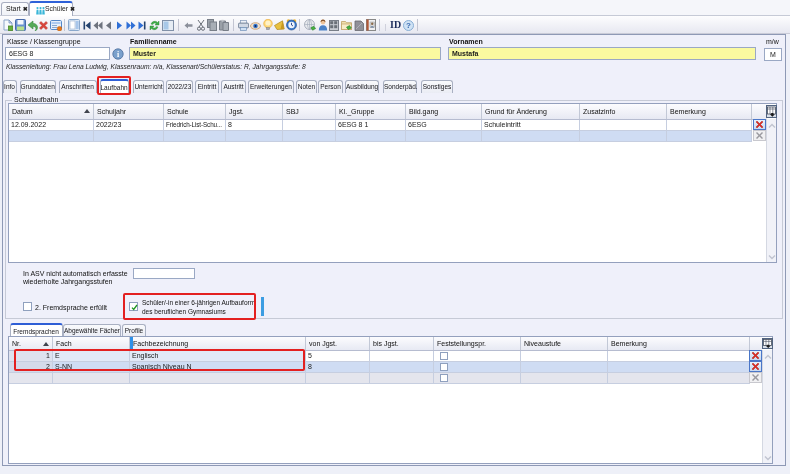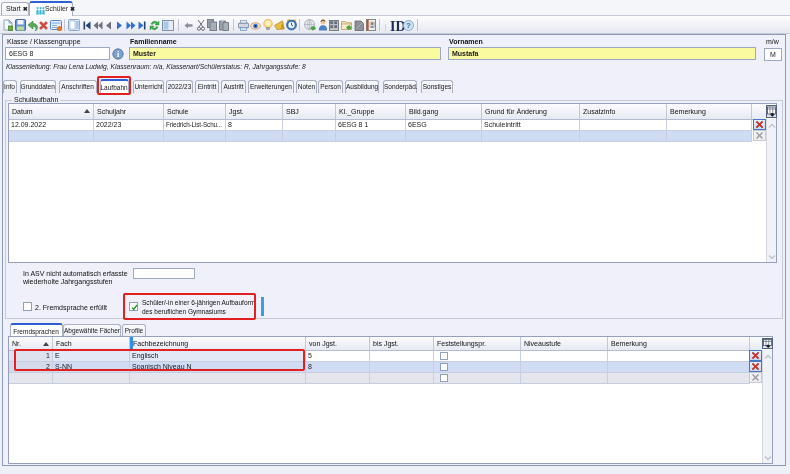--- a/index.html
+++ b/index.html
@@ -196,21 +196,21 @@
         <path d="M2 9 L8 3" stroke="#b8b8c0" stroke-width="0.8"></path>
       </svg>
     <svg class="ic" style="left:366px;top:3px" width="10" height="12" viewBox="0 0 10 12">
         <rect x="0.5" y="0.5" width="9" height="11" fill="#f0f0f2" stroke="#888"></rect>
         <rect x="0.5" y="0.5" width="2.2" height="11" fill="#b05838"></rect>
         <rect x="4" y="3" width="4.5" height="5.5" fill="#d8d8da" stroke="#999" stroke-width="0.5"></rect>
         <circle cx="6.2" cy="4.8" r="1.2" fill="#8a6a4a"></circle>
         <path d="M4.4 8.4 c0-1.6 3.6-1.6 3.6 0" fill="#607898"></path>
       </svg>
     <div class="abs" style="left:385px;top:8px;width:1px;height:7px;background:#cfd1dc"></div>
-    <div class="abs" style="left:390px;top:3px;font-family:'Liberation Serif',serif;font-weight:bold;font-size:14px;color:#1a2a5a">ID</div>
+    <div class="abs" style="left:390px;top:3px;font-family:'Liberation Serif',serif;font-weight:bold;font-size:10px;color:#1a2a5a">ID</div>
     <svg class="ic" style="left:403px;top:4px" width="11" height="11" viewBox="0 0 11 11">
         <circle cx="5.5" cy="5.5" r="5" fill="#cfe2f4" stroke="#88aed4" stroke-width="1"></circle>
         <text x="5.5" y="8.2" font-size="8" font-weight="bold" fill="#3a6ab0" text-anchor="middle">?</text>
       </svg>
   </div>
   <div id="win"></div>
   <div class="lbl" style="left:7px;top:38px">Klasse / Klassengruppe</div>
   <div class="lbl bold" style="left:130px;top:38px">Familienname</div>
   <div class="lbl bold" style="left:449px;top:38px">Vornamen</div>
   <div class="lbl" style="left:766px;top:38px">m/w</div>

